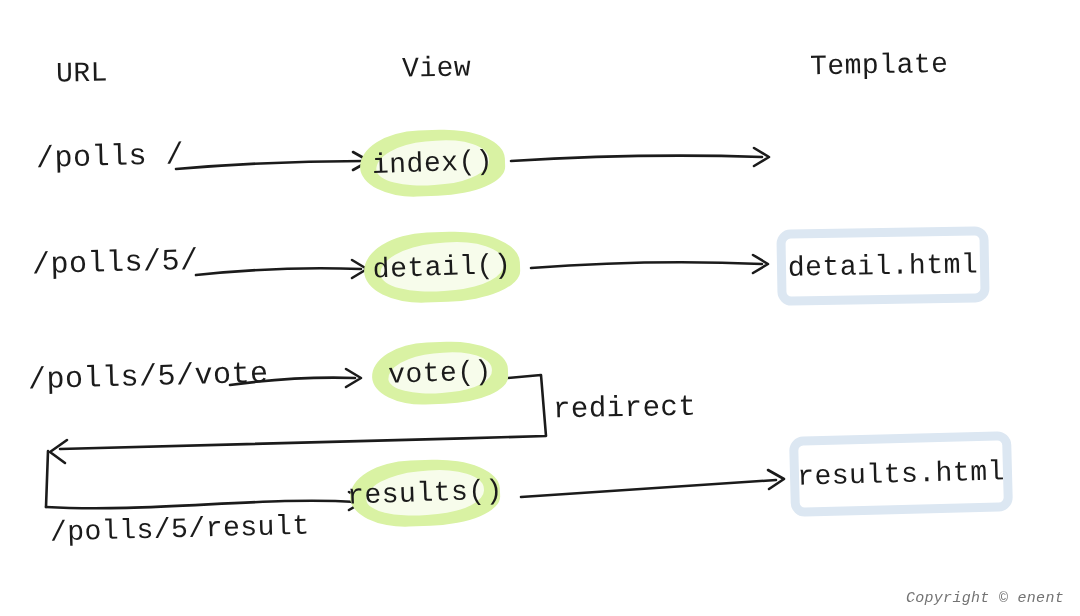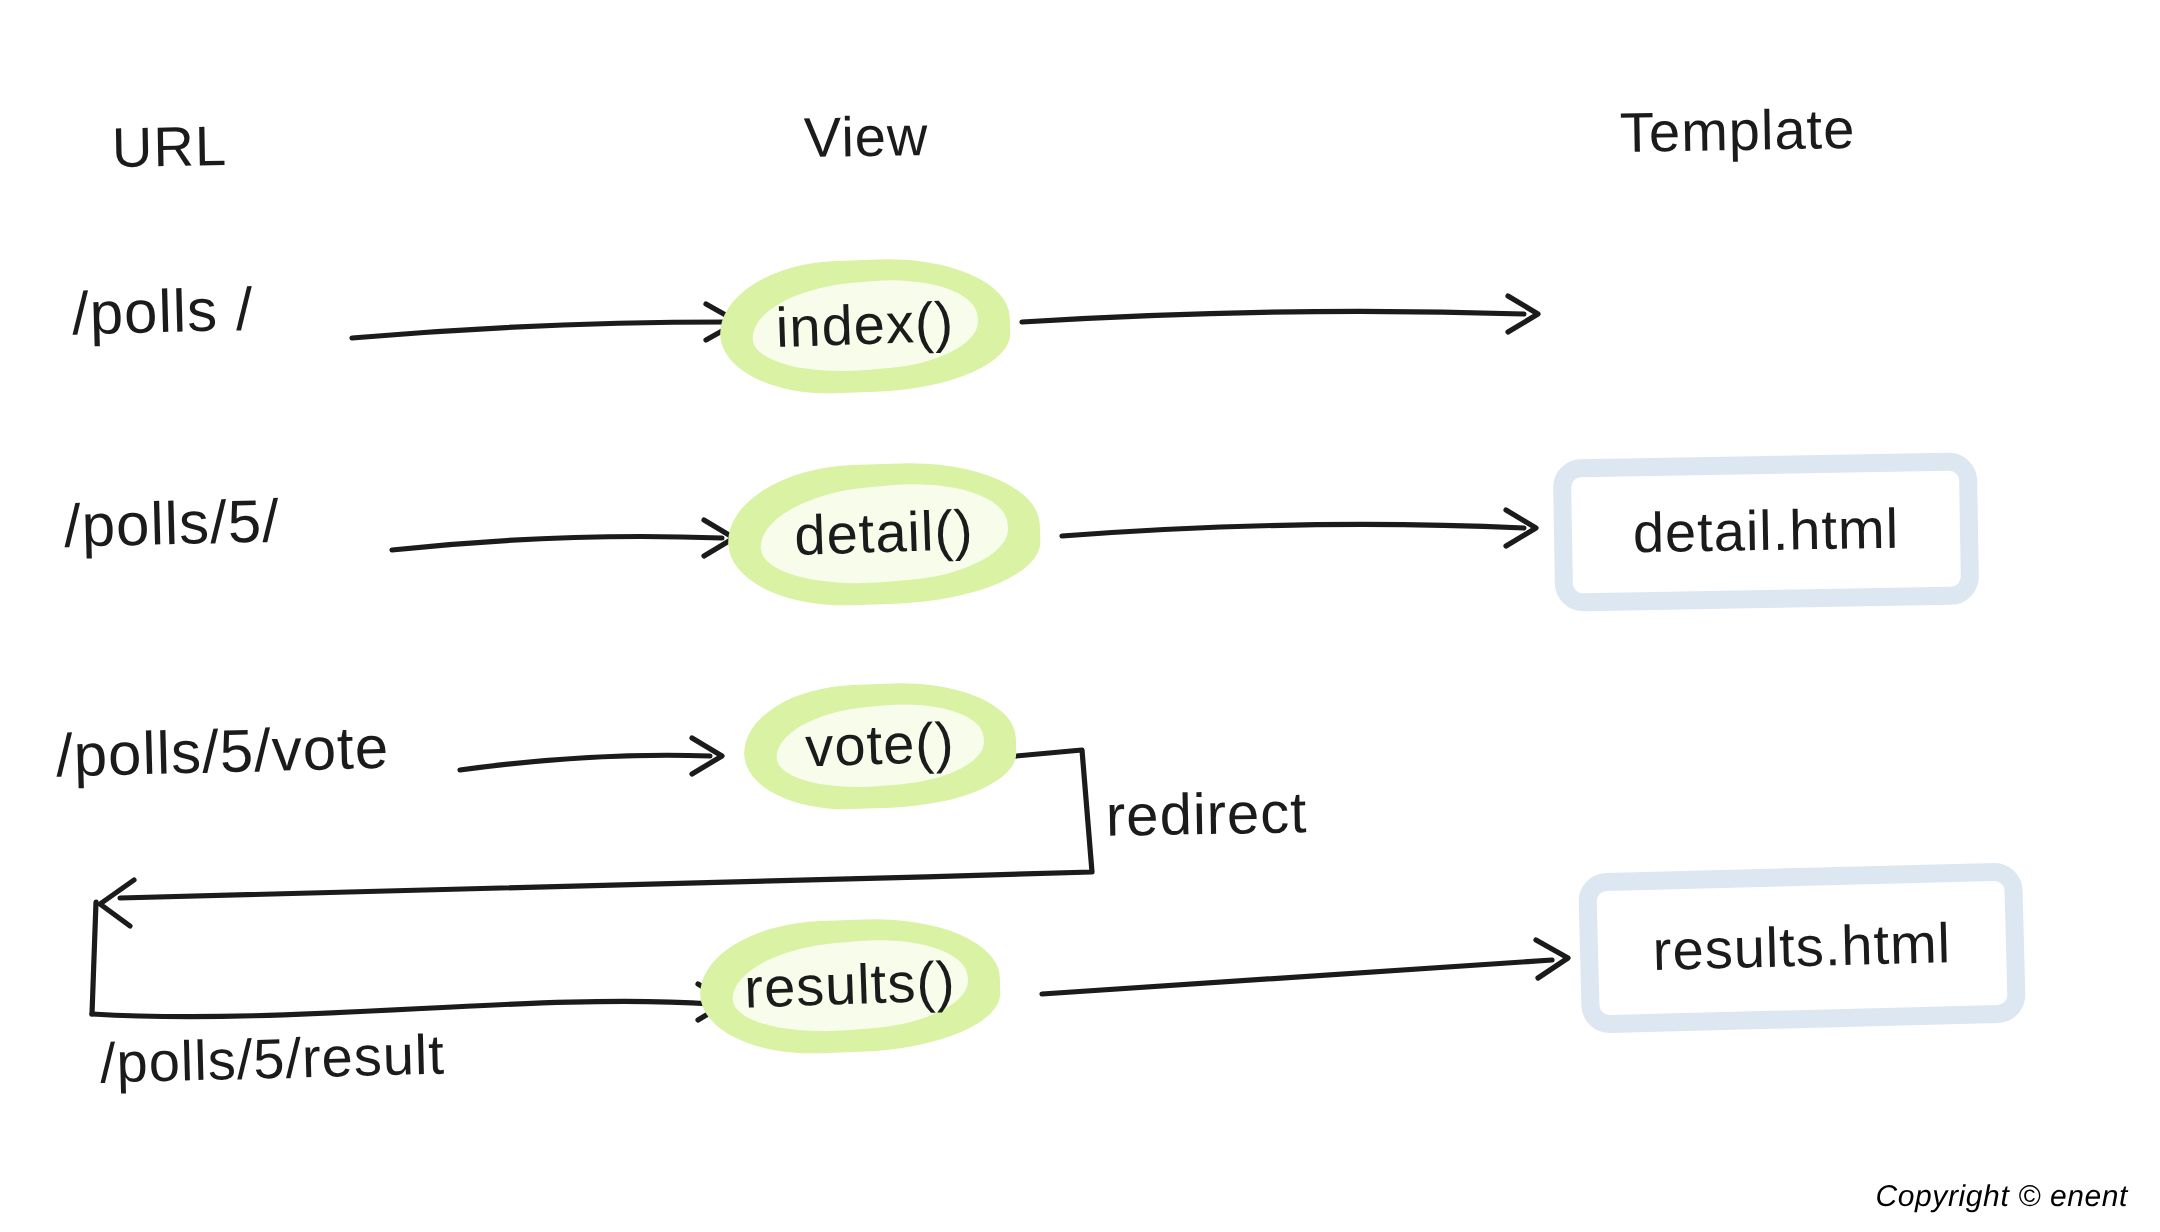--- a/index.html
+++ b/index.html
@@ -2,21 +2,21 @@
 <html><head>
 <meta charset="utf-8">
 <style>
   html, body { margin: 0; padding: 0; background: #ffffff; }
   .canvas {
     position: relative;
     width: 1080px;
     height: 616px;
     background: #ffffff;
     overflow: hidden;
-    font-family: Liberation Sans, sans-serif;
+    font-family: Liberation Mono, monospace;
     color: #1b1b1b;
     border-radius: 25px;
   }
   svg.strokes {
     position: absolute;
     left: 0; top: 0;
     width: 1080px; height: 616px;
   }
   svg.strokes path {
     stroke: #1b1b1b;
@@ -65,21 +65,21 @@
     border-radius: 14px;
   }
   .tbox .tbox-text { font-size: 28px; letter-spacing: 0.5px; }
   .redirect-label { font-size: 29px; transform: rotate(-1deg); }
   .copyright {
     position: absolute;
     right: 16px;
     top: 590px;
     font-size: 15px;
     font-style: italic;
-    color: #000000;
+    color: #737373;
     letter-spacing: 0.3px;
   }
 </style>
 </head>
 <body>
 
 <div class="canvas">
 
   <svg class="strokes" viewBox="0 0 1080 616" aria-hidden="true">
 

